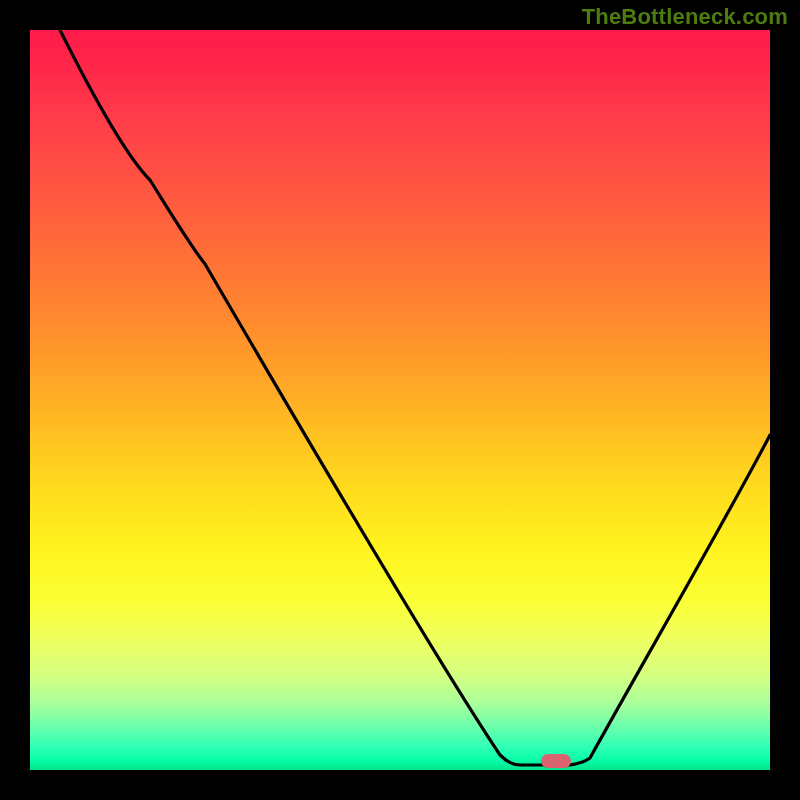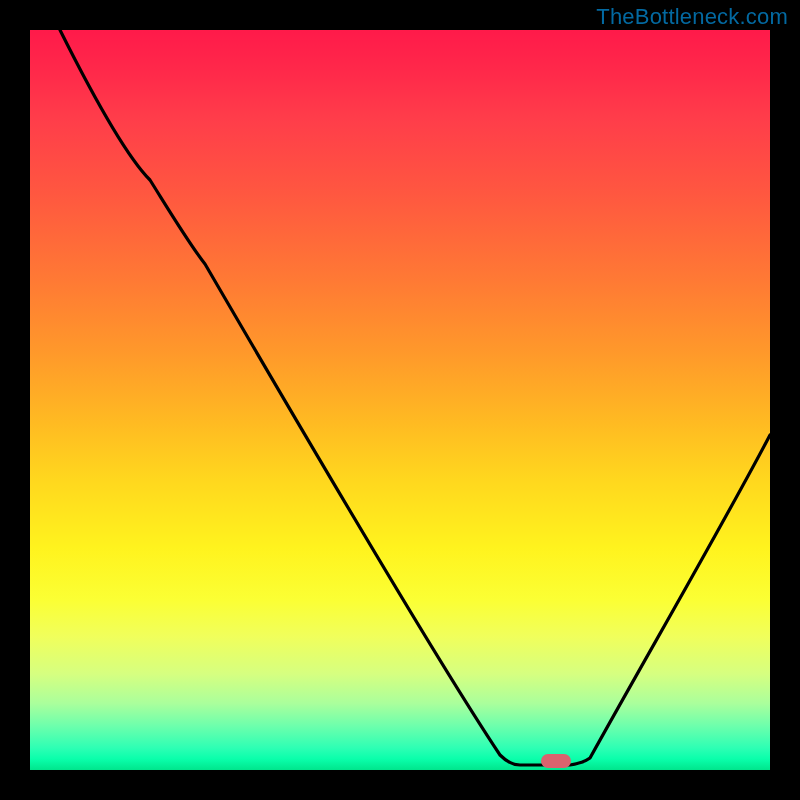--- a/index.html
+++ b/index.html
@@ -17,21 +17,21 @@
   #fbff34 77%,
   #f0ff5c 82%,
   #d6ff80 87%,
   #aaff9c 91%,
   #6effac 94%,
   #2effb4 97%,
   #0affab 98.5%,
   #00e58c 100%)}
 .curve{position:absolute;inset:0}
 .marker{position:absolute;width:30px;height:14px;border-radius:7px/7px;background:#d9636e}
-.watermark{position:absolute;right:12px;top:4px;color:#0369a1;font-size:22px;font-weight:400;letter-spacing:0.2px}
+.watermark{position:absolute;right:12px;top:4px;color:#4d7c0f;font-size:22px;font-weight:700;letter-spacing:0.2px}
 </style>
 </head>
 <body>
 
 <div class="watermark">TheBottleneck.com</div>
 
 <div class="frame">
   <div class="grad"></div>
 
   <svg class="curve" viewBox="0 0 740 740" preserveAspectRatio="none">

